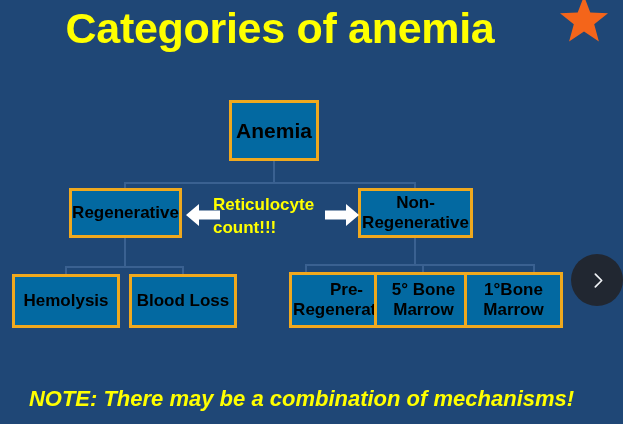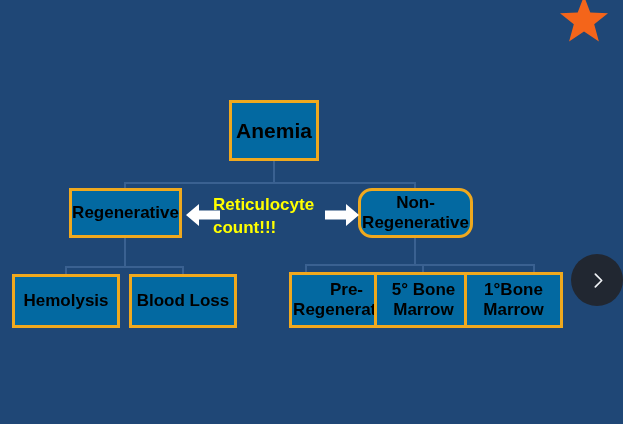--- a/index.html
+++ b/index.html
@@ -64,21 +64,21 @@
     display: flex;
     align-items: center;
     justify-content: center;
     text-align: center;
     padding: 0 4px;
   }
   .node-label { display: block; white-space: pre-line; }
 
   #node-anemia      { left: 229px; top: 100px;  width: 90px;  height: 61px; font-size: 21px; }
   #node-regen       { left: 69px;  top: 188px;  width: 113px; height: 50px; }
-  #node-nonregen    { left: 358px; top: 188px;  width: 115px; height: 50px; border-radius: 14px; }
+  #node-nonregen    { left: 358px; top: 188px;  width: 115px; height: 50px; }
   #node-hemolysis   { left: 12px;  top: 274px;  width: 108px; height: 54px; }
   #node-bloodloss   { left: 129px; top: 274px;  width: 108px; height: 54px; }
   #node-preregen    { left: 249px; top: 272px;  width: 115px; height: 56px; margin-left: 40px; }
   #node-bm2         { left: 374px; top: 272px;  width: 99px;  height: 56px; }
   #node-bm1         { left: 464px; top: 272px;  width: 99px;  height: 56px; }
 
   
   #reticulocyte-label {
     position: absolute;
     left: 213px;
@@ -130,20 +130,21 @@
     justify-content: center;
     cursor: pointer;
   }
   #next-button svg { margin-left: 2px; }
 </style>
 </head>
 <body>
 
 <div id="slide">
 
+  <div id="slide-title">Categories of anemia</div>
 
   <div id="star-decoration">
     <svg viewBox="0 0 50 50" width="50" height="50" aria-hidden="true">
       <polygon points="25,2 31.3,18.5 49,19.2 35.2,30.3 39.9,47.5 25,37.6 10.1,47.5 14.8,30.3 1,19.2 18.7,18.5" fill="#F4651A"></polygon>
     </svg>
   </div>
 
   <div class="connector conn-v" style="left:273px; top:161px; height:22px;"></div>
 
   <div class="connector conn-h" style="left:124px; top:182px; width:292px;"></div>
@@ -206,20 +207,21 @@
       <polygon points="0,12 13,1 13,7.5 34,7.5 34,16.5 13,16.5 13,23" fill="#FFFFFF"></polygon>
     </svg>
   </div>
 
   <div class="block-arrow" id="arrow-right">
     <svg viewBox="0 0 34 24" width="34" height="24" aria-hidden="true">
       <polygon points="34,12 21,1 21,7.5 0,7.5 0,16.5 21,16.5 21,23" fill="#FFFFFF"></polygon>
     </svg>
   </div>
 
+  <div id="bottom-note">NOTE: There may be a combination of mechanisms!</div>
 
   <div id="next-button">
     <svg viewBox="0 0 24 24" width="19" height="19" aria-hidden="true">
       <polyline points="8,4 16,12 8,20" fill="none" stroke="#FFFFFF" stroke-width="2.2" stroke-linecap="round" stroke-linejoin="round"></polyline>
     </svg>
   </div>
 
 </div>
 
 </body></html>

